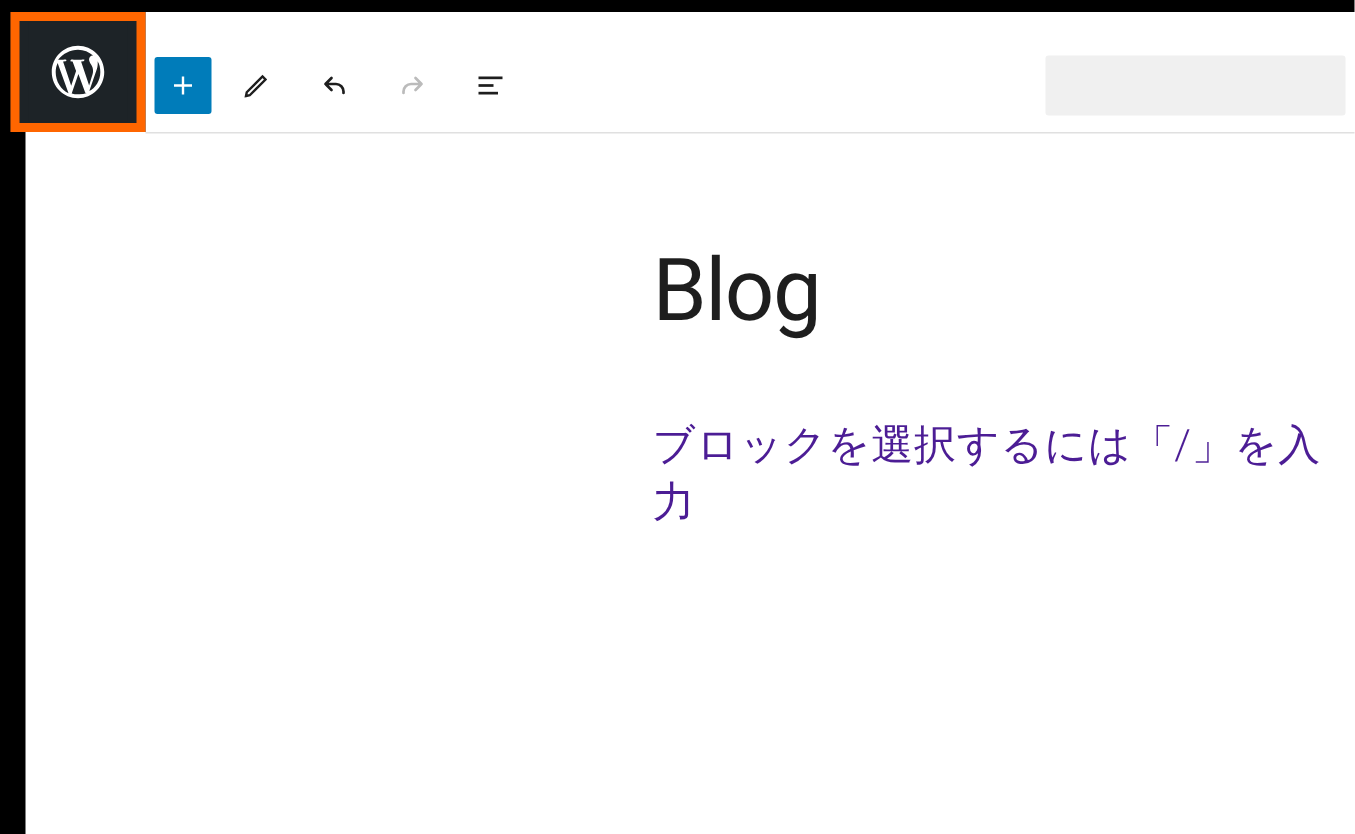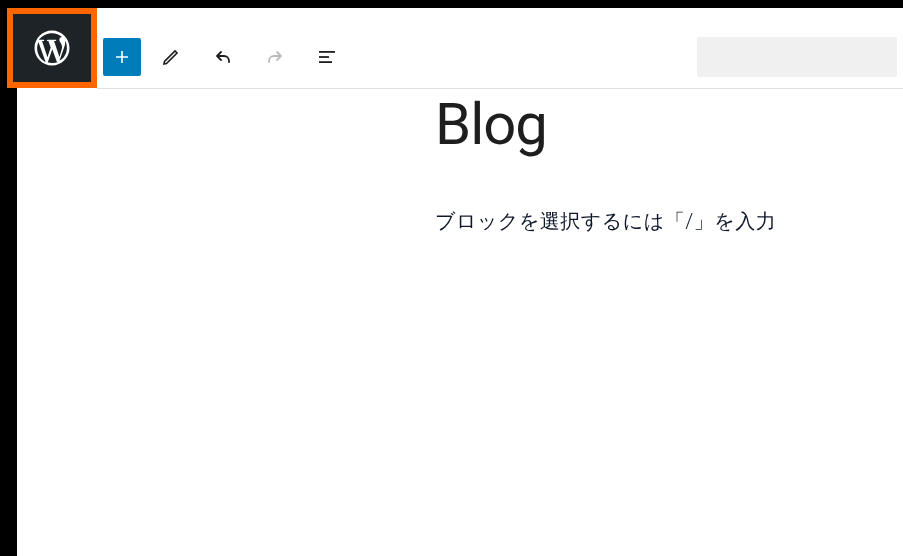--- a/index.html
+++ b/index.html
@@ -99,32 +99,33 @@
       height: 40px;
       background: #f0f0f0;
       border-radius: 2px;
     }
     .editor-canvas {
       position: absolute;
       top: 90px;
       left: 17px;
       right: 0;
       bottom: 0;
+      padding-top: 70px;
     }
     .title {
       font-size: 58px;
       font-weight: 400;
       color: #1e1e1e;
       margin-left: 418px;
       font-family: -apple-system, "Segoe UI", Roboto, sans-serif;
       letter-spacing: -1px;
     }
     .block-placeholder {
-      font-size: 20px;
-      color: #0f172a;
+      font-size: 28px;
+      color: #4c1d95;
       margin-left: 418px;
       margin-top: 50px;
       font-weight: 300;
       letter-spacing: 0.5px;
     }
   </style>
 </head>
 <body>
 
 <div class="top-black-bar"></div>

